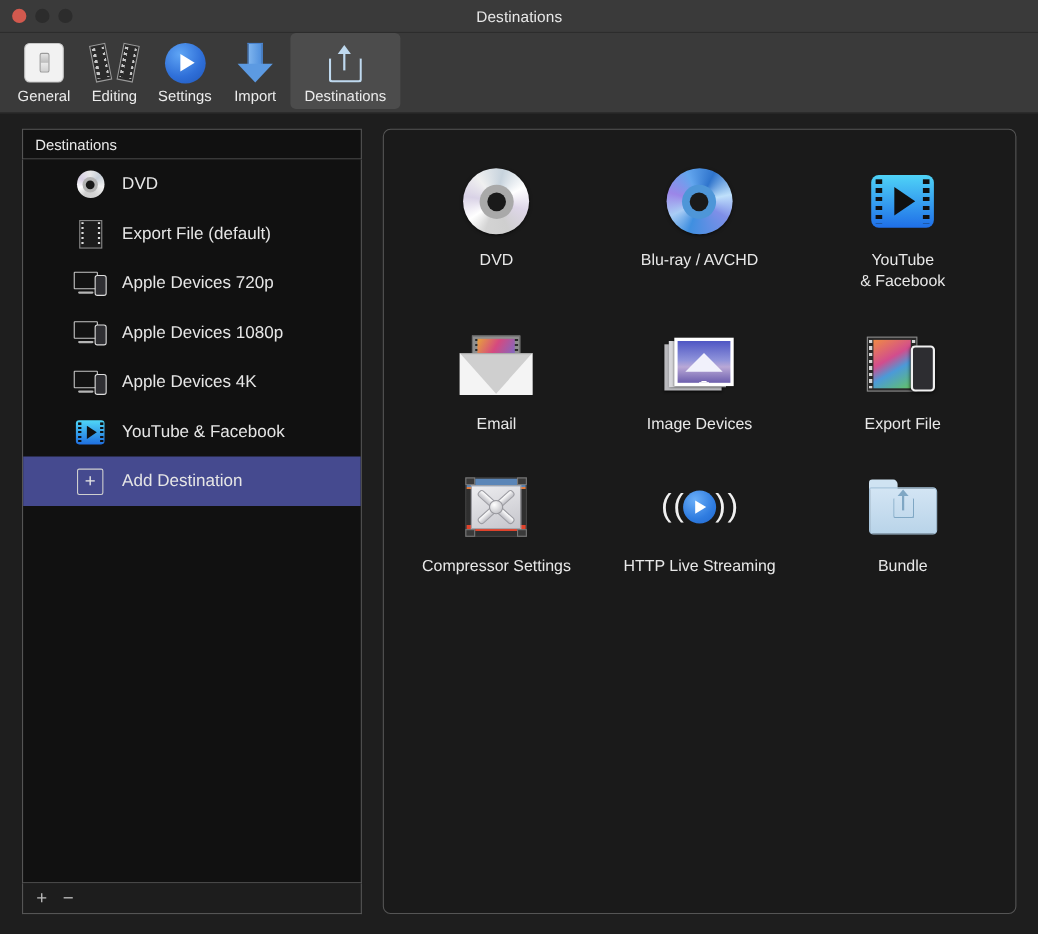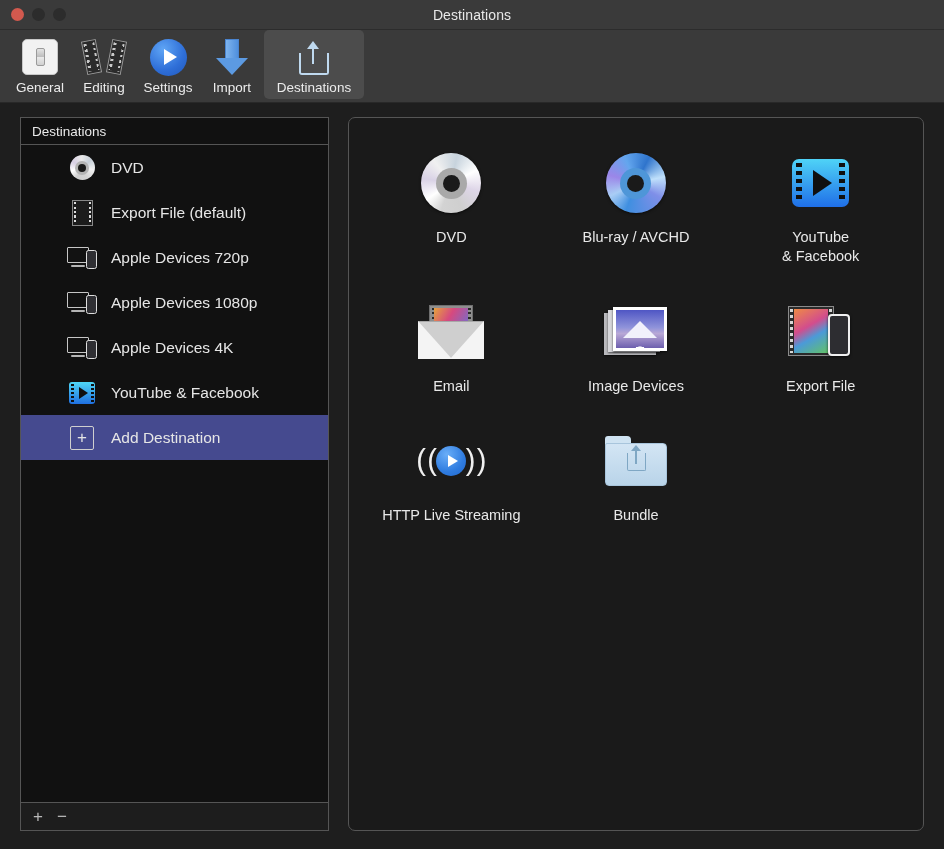--- a/index.html
+++ b/index.html
@@ -572,20 +572,36 @@
           <div class="expfile">
               <div class="strip">
                 <div class="cells"></div>
               </div>
               <div class="phone"></div>
             </div>
         </div>
         <div class="cap">Export File</div>
       </div>
 
+      <div class="cell">
+        <div class="art">
+          <div class="compr">
+            <div class="bg"></div>
+            <div class="corner c1"></div>
+              <div class="corner c2"></div>
+            <div class="corner c3"></div>
+              <div class="corner c4"></div>
+            <div class="plate"></div>
+            <div class="bar b1"></div>
+              <div class="bar b2"></div>
+            <div class="hub"></div>
+          </div>
+        </div>
+        <div class="cap">Compressor Settings</div>
+      </div>
 
       <div class="cell">
         <div class="art">
           <div class="hls">
             <span class="wv l2">(</span>
               <span class="wv l1">(</span>
             <div class="dot">
                 <i></i>
               </div>
             <span class="wv r1">)</span>

